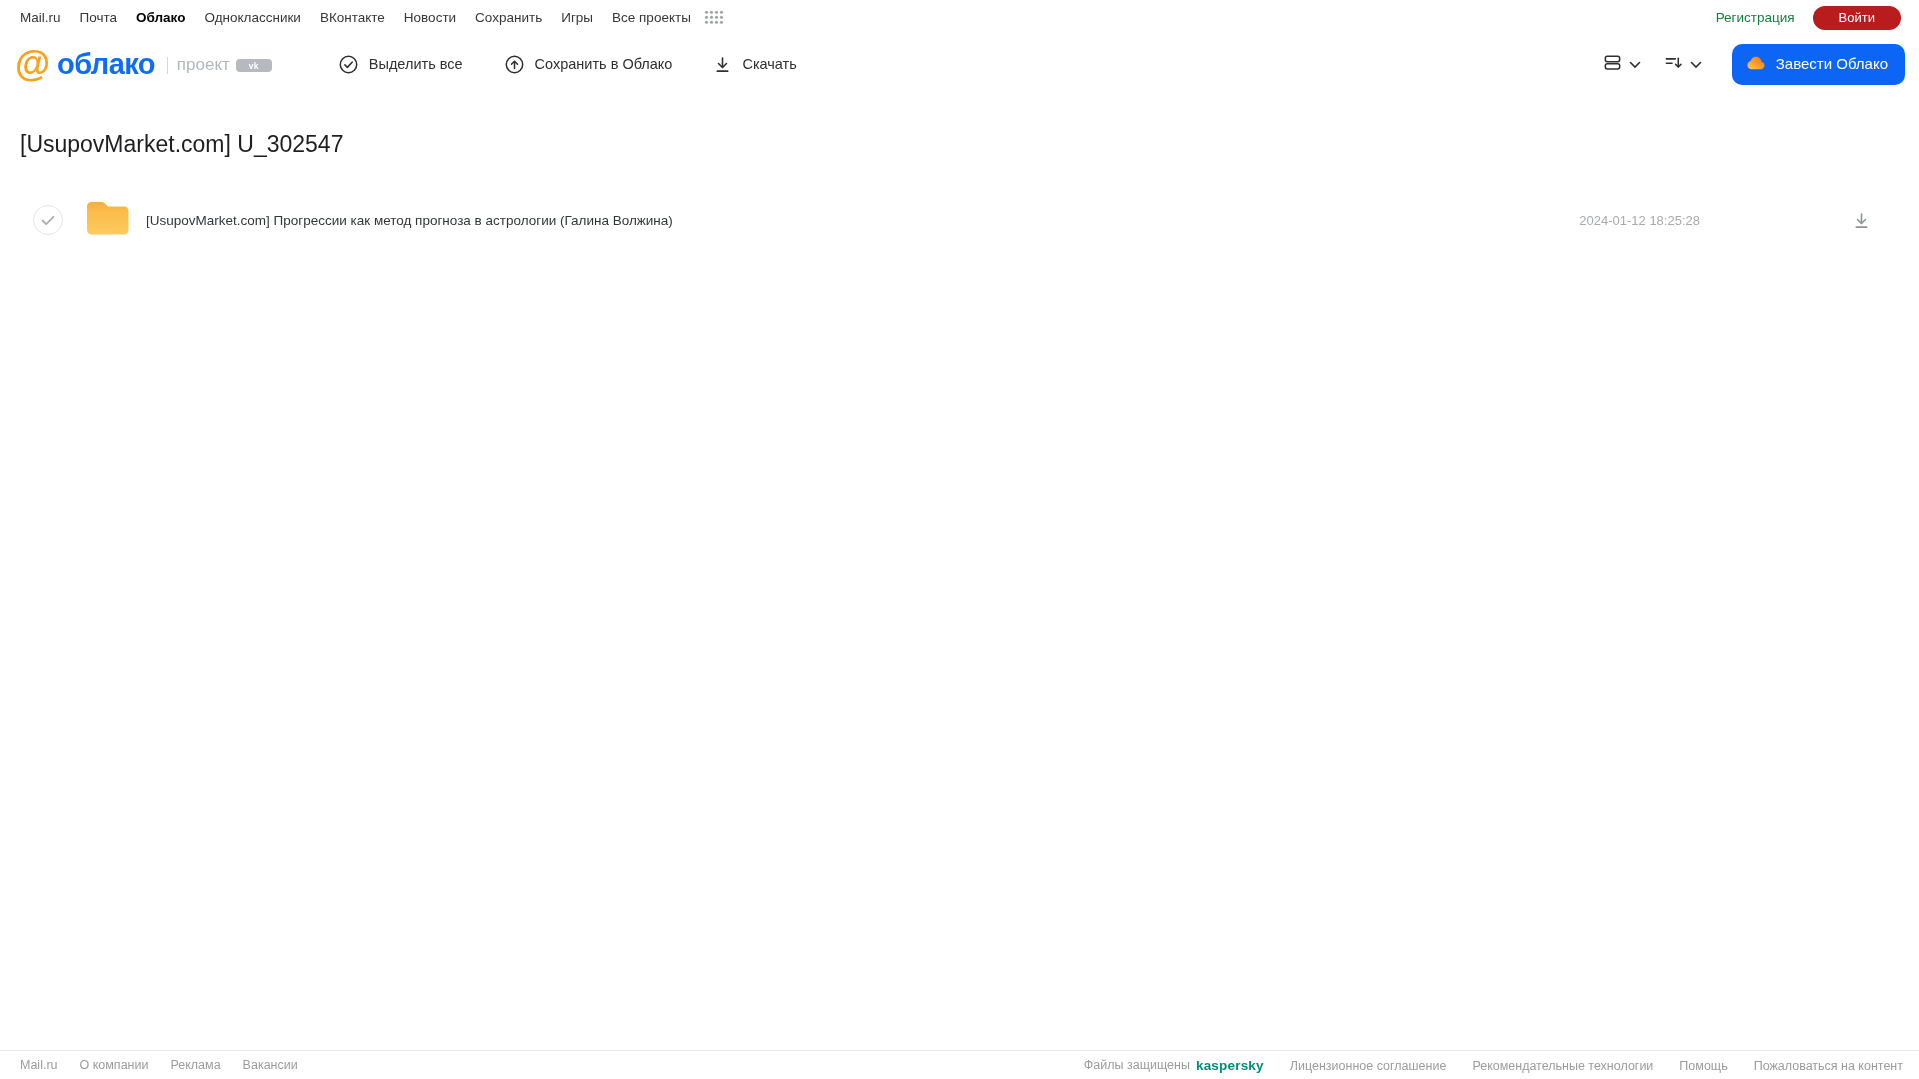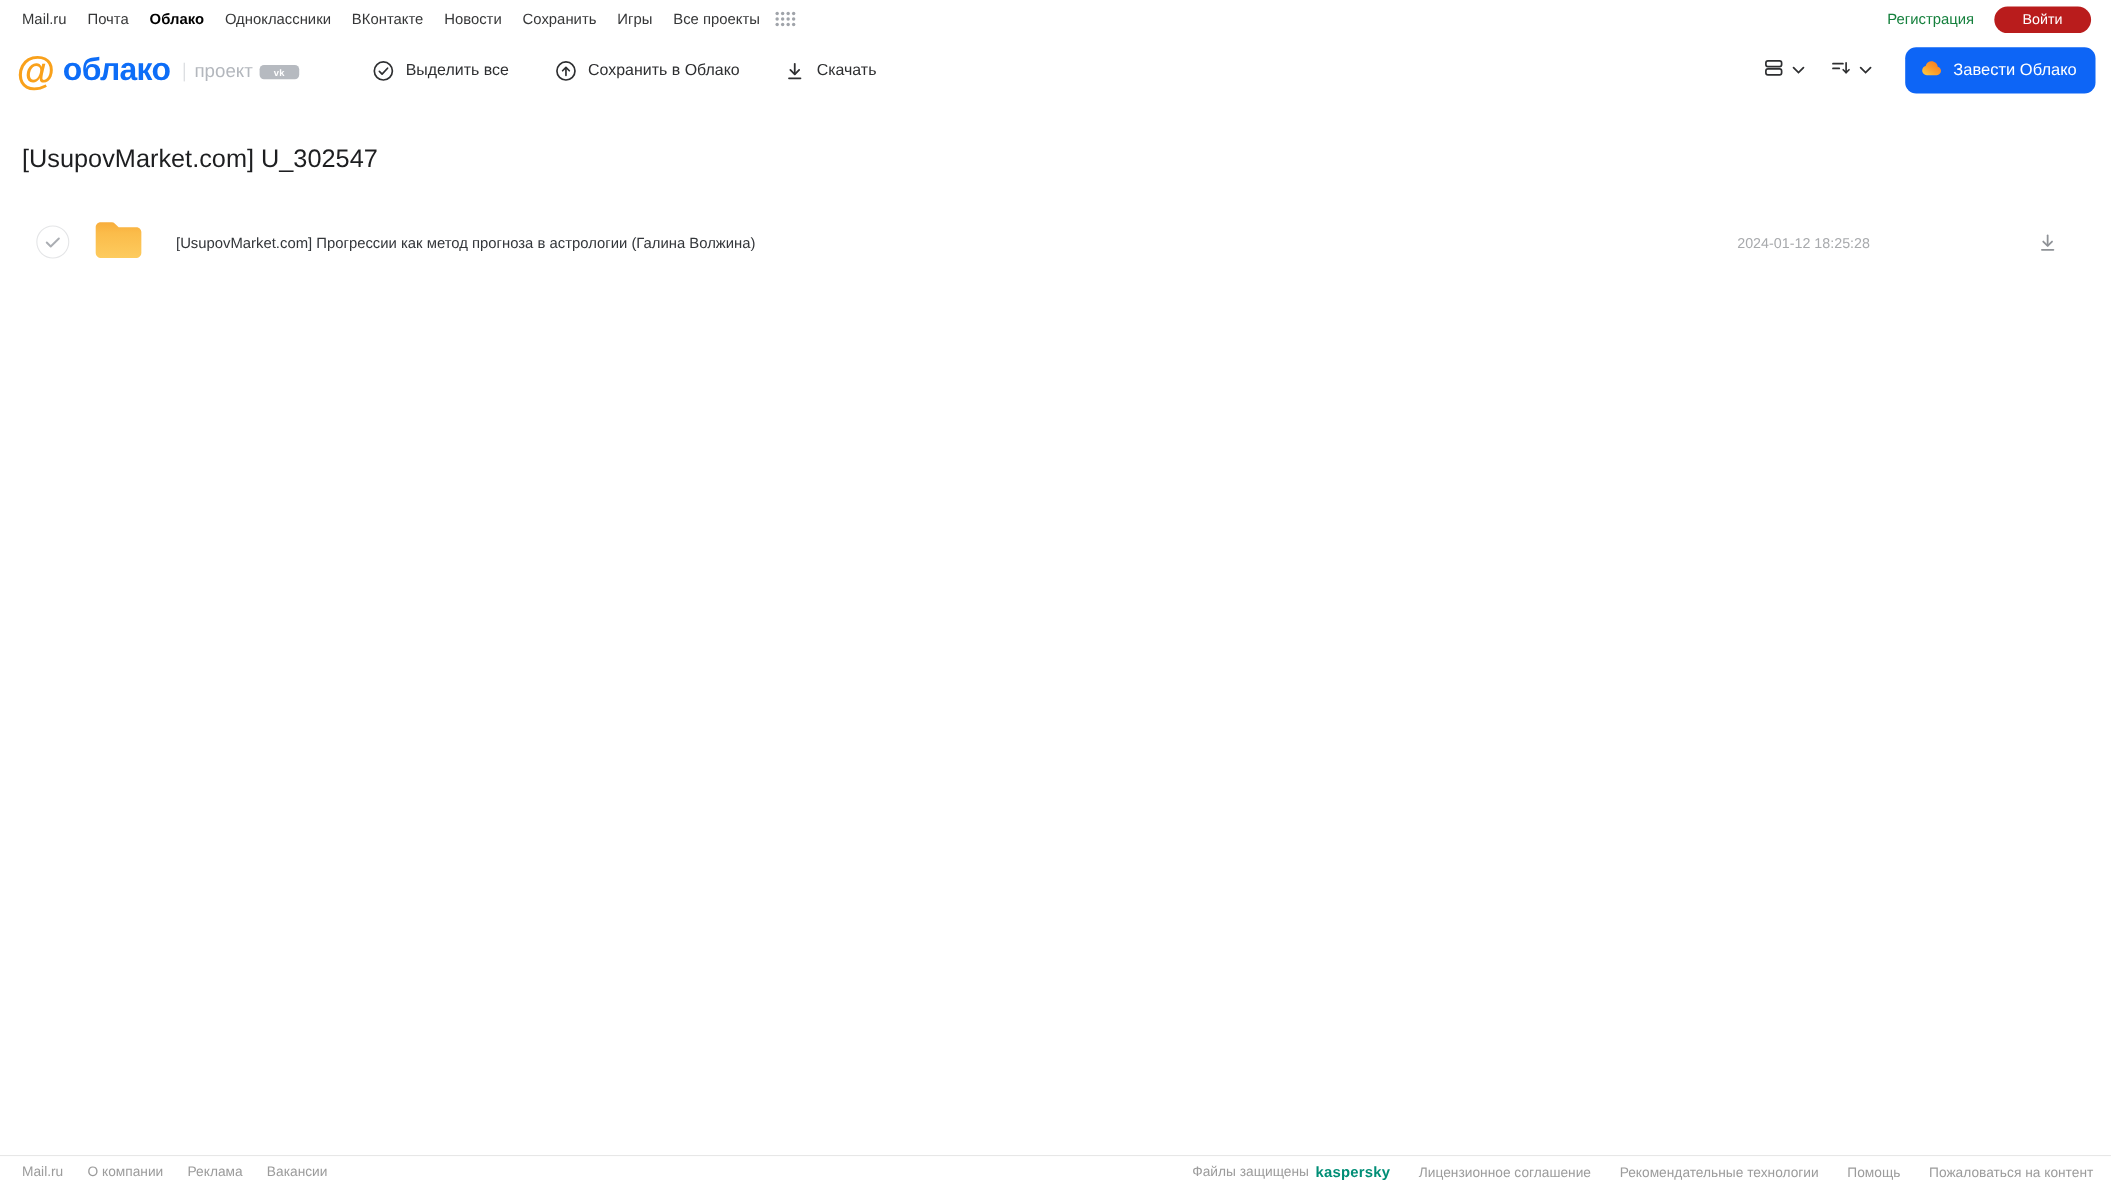--- a/index.html
+++ b/index.html
@@ -68,21 +68,21 @@
     padding-left: 13px; padding-right: 28px;
     cursor: pointer;
   }
   .checkbox-circle {
     width: 30px; height: 30px; border-radius: 50%;
     border: 1px solid #E4E5E7; background: #fff;
     display: flex; align-items: center; justify-content: center;
     flex: 0 0 auto; cursor: pointer;
   }
   .folder-icon { margin-left: 20px; flex: 0 0 auto; }
-  .file-name { margin-left: 27px; font-size: 13.5px; color: #33363A; flex: 1 1 auto; }
+  .file-name { margin-left: 13px; font-size: 13.5px; color: #33363A; flex: 1 1 auto; }
   .file-date { font-size: 13px; color: #A8AAAD; margin-right: 152px; white-space: nowrap; }
   .row-download { color: #8F9297; display: inline-flex; cursor: pointer; background: none; border: none; padding: 0; }
 
   
   .footer {
     position: absolute; left: 0; right: 0; bottom: 0; height: 29px;
     border-top: 1px solid #E7E7E7; background: #fff;
     display: flex; align-items: center;
     padding: 0 16px 0 20px;
     font-size: 12.5px; color: #9C9C9C;

